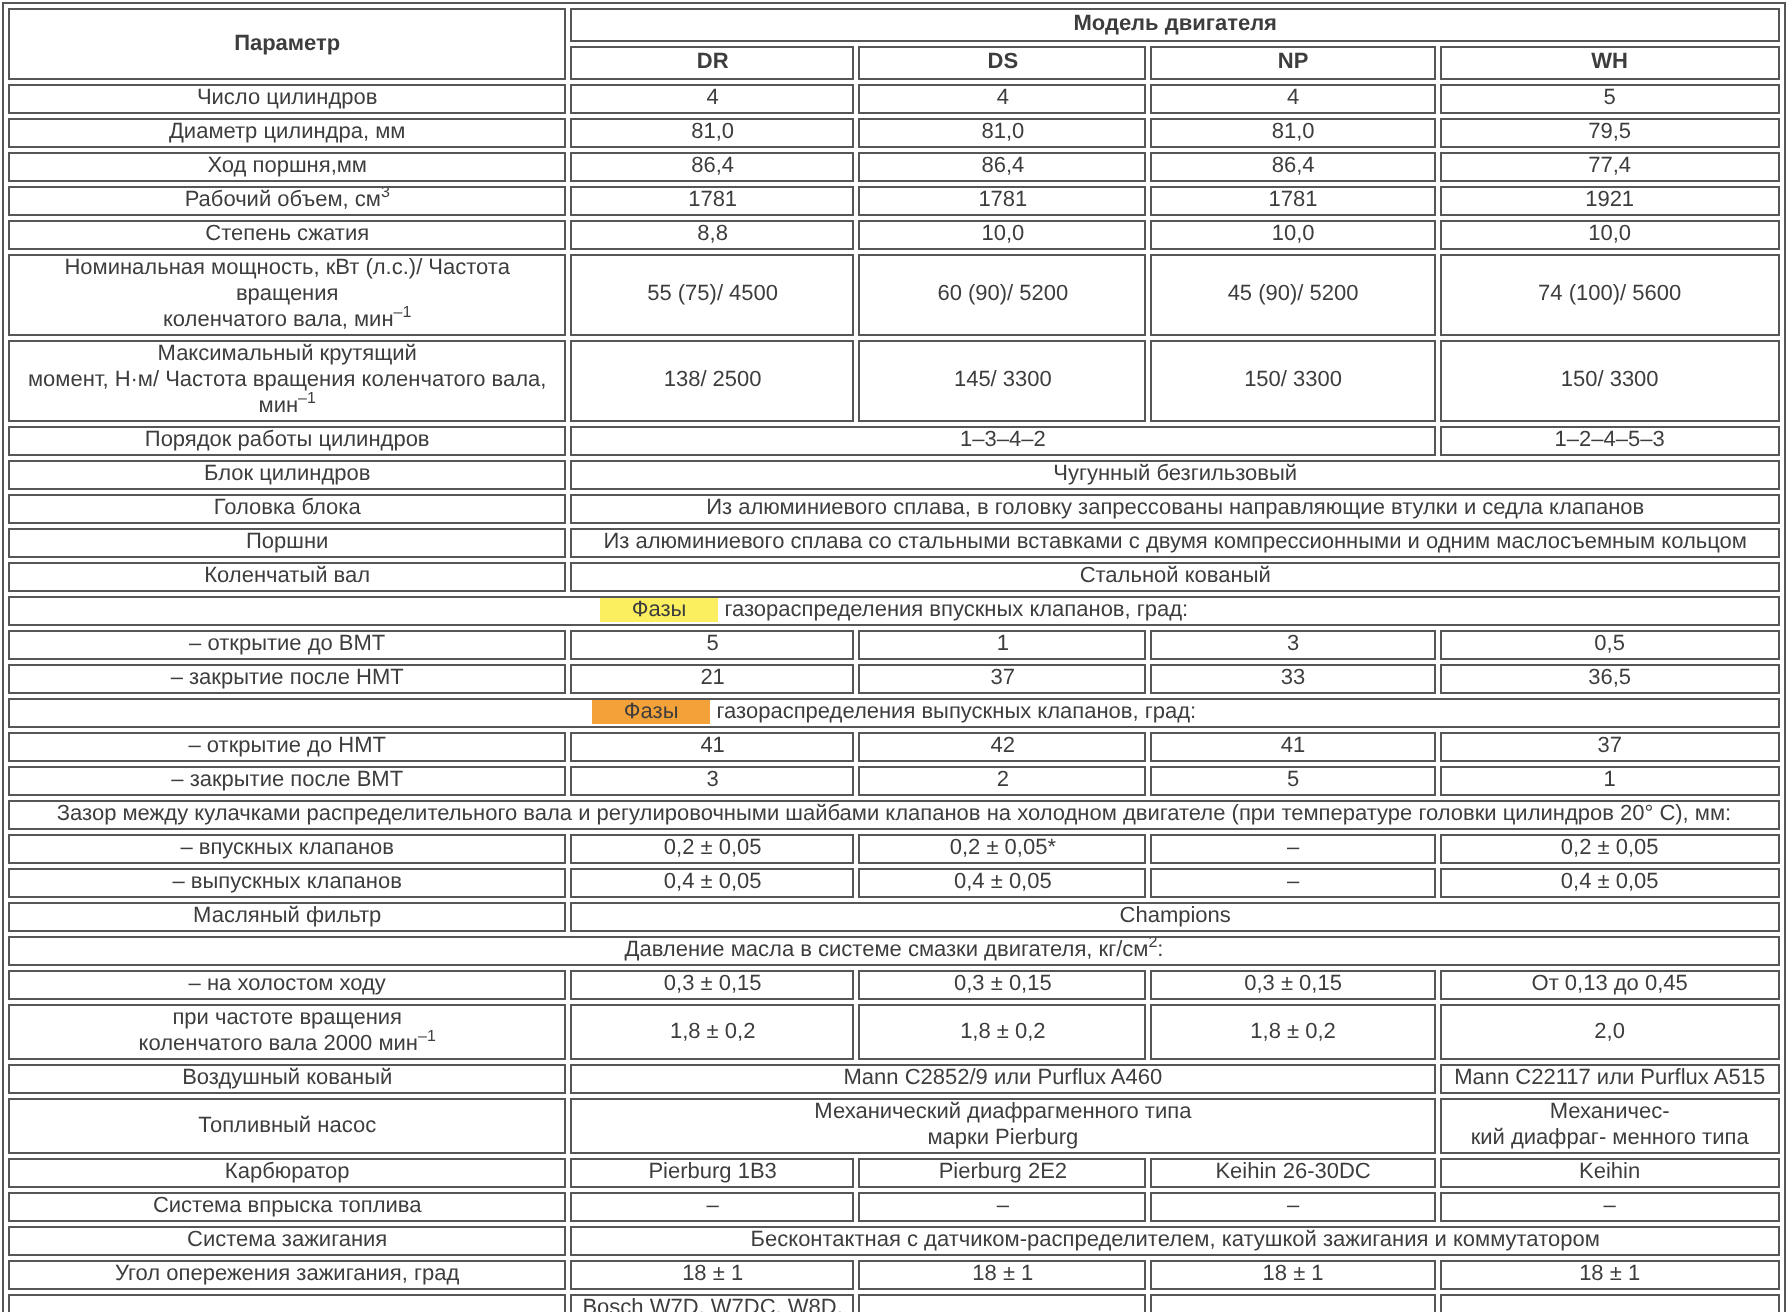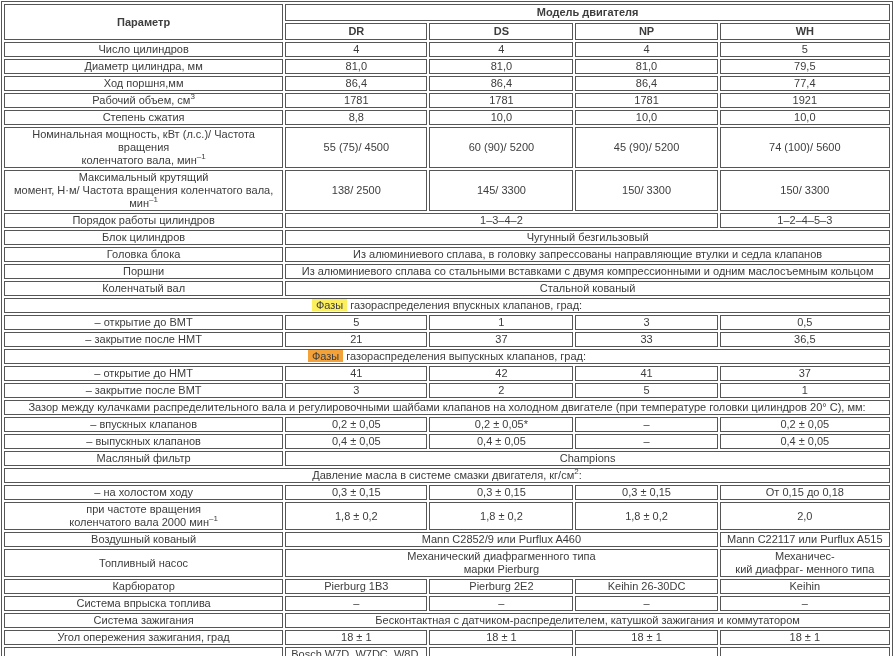--- a/index.html
+++ b/index.html
@@ -45,21 +45,21 @@
     text-align: center;
   }
   td.val {
     text-align: center;
   }
   sup {
     font-size: 8px;
     line-height: 0;
   }
   mark {
-    padding: 0 4px;
+    padding: 0 16px;
     color: inherit;
   }
 </style>
 </head>
 <body>
 
 <table class="spec">
   <colgroup>
     <col class="col-param">
     <col class="col-dr">
@@ -206,21 +206,21 @@
         <td class="val" colspan="4">Champions</td>
       </tr>
       <tr>
         <td class="label" colspan="5">Давление масла в системе смазки двигателя, кг/см<sup>2</sup>:</td>
       </tr>
       <tr>
         <td class="label">– на холостом ходу</td>
         <td class="val">0,3 ± 0,15</td>
         <td class="val">0,3 ± 0,15</td>
         <td class="val">0,3 ± 0,15</td>
-        <td class="val">От 0,15 до 0,18</td>
+        <td class="val">От 0,13 до 0,45</td>
       </tr>
       <tr>
         <td class="label">при частоте вращения<br>коленчатого вала 2000 мин<sup>–1</sup></td>
         <td class="val">1,8 ± 0,2</td>
         <td class="val">1,8 ± 0,2</td>
         <td class="val">1,8 ± 0,2</td>
         <td class="val">2,0</td>
       </tr>
       <tr>
         <td class="label">Воздушный кованый</td>

